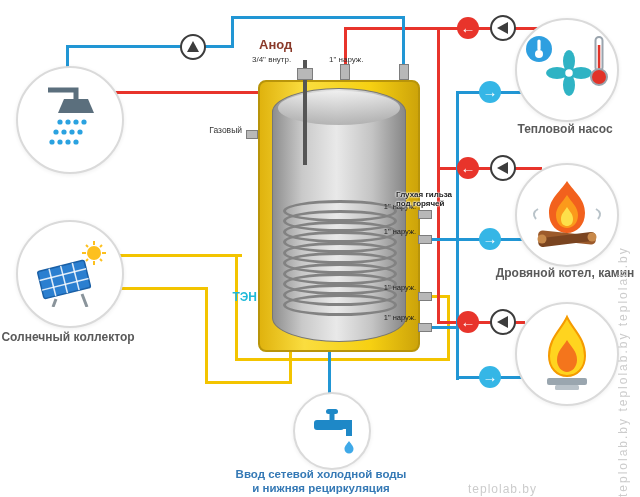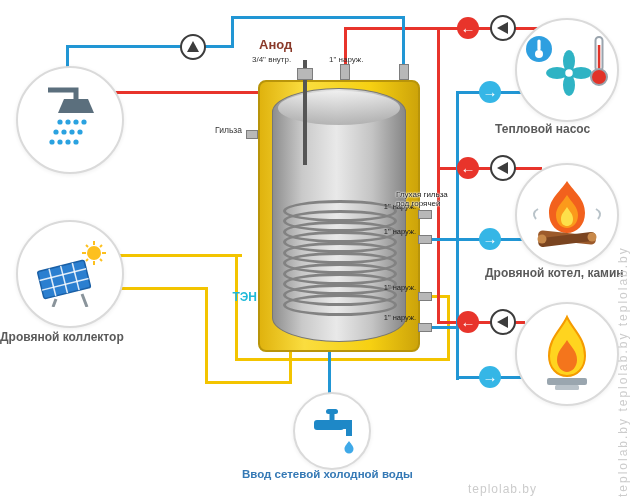--- a/index.html
+++ b/index.html
@@ -7,21 +7,21 @@
     position:relative;width:640px;height:497px;background:#ffffff;overflow:hidden;
     font-family:"Liberation Sans",sans-serif;
   }
   .pipe{position:absolute;}
   .pipe.hot{background:#e8342b;}
   .pipe.cold{background:#2196d4;}
   .pipe.solar{background:#f3c400;}
 
   .node{position:absolute;background:#fff;border:2px solid #dadada;border-radius:50%;
     box-shadow:0 1px 4px rgba(0,0,0,.07);display:flex;align-items:center;justify-content:center;}
-  .node-label{position:absolute;text-align:left;font-weight:bold;font-size:12px;color:#5a5a5a;line-height:14px;}
+  .node-label{position:absolute;text-align:center;font-weight:bold;font-size:12px;color:#5a5a5a;line-height:14px;}
   .node-label.blue{color:#3579b5;font-size:11.5px;}
 
   .badge{position:absolute;width:22px;height:22px;border-radius:50%;color:#fff;
     font-weight:bold;font-size:15px;line-height:21px;text-align:center;}
   .badge.in{background:#e8342b;}
   .badge.out{background:#35b6e6;}
 
   .pump{position:absolute;width:26px;height:26px;box-sizing:border-box;background:#fff;
     border:2px solid #3c3c3c;border-radius:50%;display:flex;align-items:center;justify-content:center;}
   .tri-left{width:0;height:0;border-top:6px solid transparent;border-bottom:6px solid transparent;
@@ -38,21 +38,21 @@
   .dome{position:absolute;left:278px;top:91px;width:122px;height:34px;border-radius:50%;
     background:linear-gradient(180deg,#f0f0f0,#ababab);opacity:.85;}
   .coil{position:absolute;left:283px;top:200px;width:114px;height:118px;}
   .coil-loop{position:absolute;left:0;width:114px;height:22px;border:3px solid #828282;
     border-radius:50%;box-sizing:border-box;}
   .stub{position:absolute;background:#b8b8b8;border:1px solid #7d7d7d;box-sizing:border-box;}
   .small-label{position:absolute;font-size:8px;color:#333;}
   .port-label{position:absolute;left:376px;width:40px;font-size:7.5px;color:#222;text-align:right;}
   .anode-title{position:absolute;left:259px;top:37px;font-size:13px;font-weight:bold;color:#8a3a2a;}
   .ten-label{position:absolute;left:229px;top:290px;width:28px;font-size:12px;font-weight:bold;color:#1fb9d8;text-align:right;}
-  .sensor-label{position:absolute;left:396px;top:190px;font-size:8px;font-weight:normal;color:#222;line-height:9px;
+  .sensor-label{position:absolute;left:396px;top:190px;font-size:8px;font-weight:bold;color:#222;line-height:9px;
     text-shadow:0 0 2px #fff,0 0 2px #fff,0 0 2px #fff;}
   .watermark-side{position:absolute;left:616px;top:0;height:497px;width:22px;color:#cccccc;font-size:12px;
     letter-spacing:2px;writing-mode:vertical-rl;transform:rotate(180deg);white-space:nowrap;pointer-events:none;}
   .watermark-bottom{position:absolute;left:468px;top:482px;color:#cccccc;font-size:12px;letter-spacing:1px;pointer-events:none;}
 </style>
 </head>
 <body>
 
 <div id="canvas">
 
@@ -102,21 +102,21 @@
     <div class="coil-loop" style="top:94px"></div>
   </div>
 
   <div style="position:absolute;left:303px;top:60px;width:4px;height:105px;background:#555"></div>
   <div class="stub" style="left:297px;top:68px;width:16px;height:12px"></div>
 
   <div class="stub" style="left:340px;top:64px;width:10px;height:16px"></div>
   <div class="stub" style="left:399px;top:64px;width:10px;height:16px"></div>
 
   <div class="stub" style="left:246px;top:130px;width:12px;height:9px"></div>
-  <div class="small-label" style="left:206px;top:125px;width:36px;text-align:right;font-size:8.5px">Гильза</div>
+  <div class="small-label" style="left:206px;top:125px;width:36px;text-align:right;font-size:8.5px">Газовый</div>
   <div class="ten-label">ТЭН</div>
 
   <div class="stub" style="left:418px;top:210px;width:14px;height:9px"></div>
   <div class="stub" style="left:418px;top:235px;width:14px;height:9px"></div>
   <div class="stub" style="left:418px;top:292px;width:14px;height:9px"></div>
   <div class="stub" style="left:418px;top:323px;width:14px;height:9px"></div>
   <div class="port-label" style="top:202px">1" наруж.</div>
   <div class="port-label" style="top:227px">1" наруж.</div>
   <div class="port-label" style="top:283px">1" наруж.</div>
   <div class="port-label" style="top:313px">1" наруж.</div>
@@ -170,21 +170,21 @@
           <line x1="20" y1="24" x2="20" y2="52"></line>
             <line x1="32" y1="24" x2="32" y2="52"></line>
             <line x1="44" y1="24" x2="44" y2="52"></line>
           <line x1="8" y1="33" x2="56" y2="33"></line>
             <line x1="8" y1="43" x2="56" y2="43"></line>
         </g>
       </g>
       <path d="M24 58 L21 66 M50 53 L55 66" stroke="#8a949b" stroke-width="3" fill="none"></path>
     </svg>
   </div>
-  <div class="node-label" style="left:0px;top:330px;width:136px">Дровяной коллектор</div>
+  <div class="node-label" style="left:0px;top:330px;width:136px">Солнечный коллектор</div>
 
   <div class="node" style="left:515px;top:18px;width:100px;height:100px">
     <svg width="88" height="78" viewBox="0 0 88 78">
       <circle cx="16" cy="18" r="13" fill="#2e9fe0"></circle>
       <rect x="14.4" y="8.5" width="3.2" height="11" rx="1.6" fill="#fff"></rect>
       <circle cx="16" cy="23" r="4" fill="#fff"></circle>
       <g fill="#2fb3c4">
         <ellipse cx="46" cy="30" rx="6" ry="11"></ellipse>
           <ellipse cx="46" cy="54" rx="6" ry="11"></ellipse>
         <ellipse cx="34" cy="42" rx="11" ry="6"></ellipse>
@@ -227,22 +227,23 @@
       <g fill="#1e88c7">
         <rect x="20" y="2" width="12" height="5" rx="2.5"></rect>
         <rect x="23.5" y="6" width="5" height="9"></rect>
         <rect x="8" y="13" width="30" height="10" rx="3"></rect>
         <rect x="34" y="13" width="12" height="9" rx="2"></rect>
         <rect x="40" y="13" width="6" height="16"></rect>
       </g>
       <path d="M43 34 c3 4 4.5 5.5 4.5 8 a4.5 4.5 0 1 1 -9 0 c0 -2.5 1.5 -4 4.5 -8 z" fill="#3fa9e8"></path>
     </svg>
   </div>
-  <div class="node-label blue" style="left:242px;top:467px;width:200px">
+  <div class="node-label blue" style="left:221px;top:467px;width:200px">
     <div>Ввод сетевой холодной воды</div>
+    <div>и нижняя рециркуляция</div>
   </div>
 
   <div class="badge in" style="left:457px;top:17px">←</div>
   <div class="badge in" style="left:457px;top:157px">←</div>
   <div class="badge in" style="left:457px;top:311px">←</div>
   <div class="badge out" style="left:479px;top:81px">→</div>
   <div class="badge out" style="left:479px;top:228px">→</div>
   <div class="badge out" style="left:479px;top:366px">→</div>
 
   <div class="pump" style="left:180px;top:34px">

